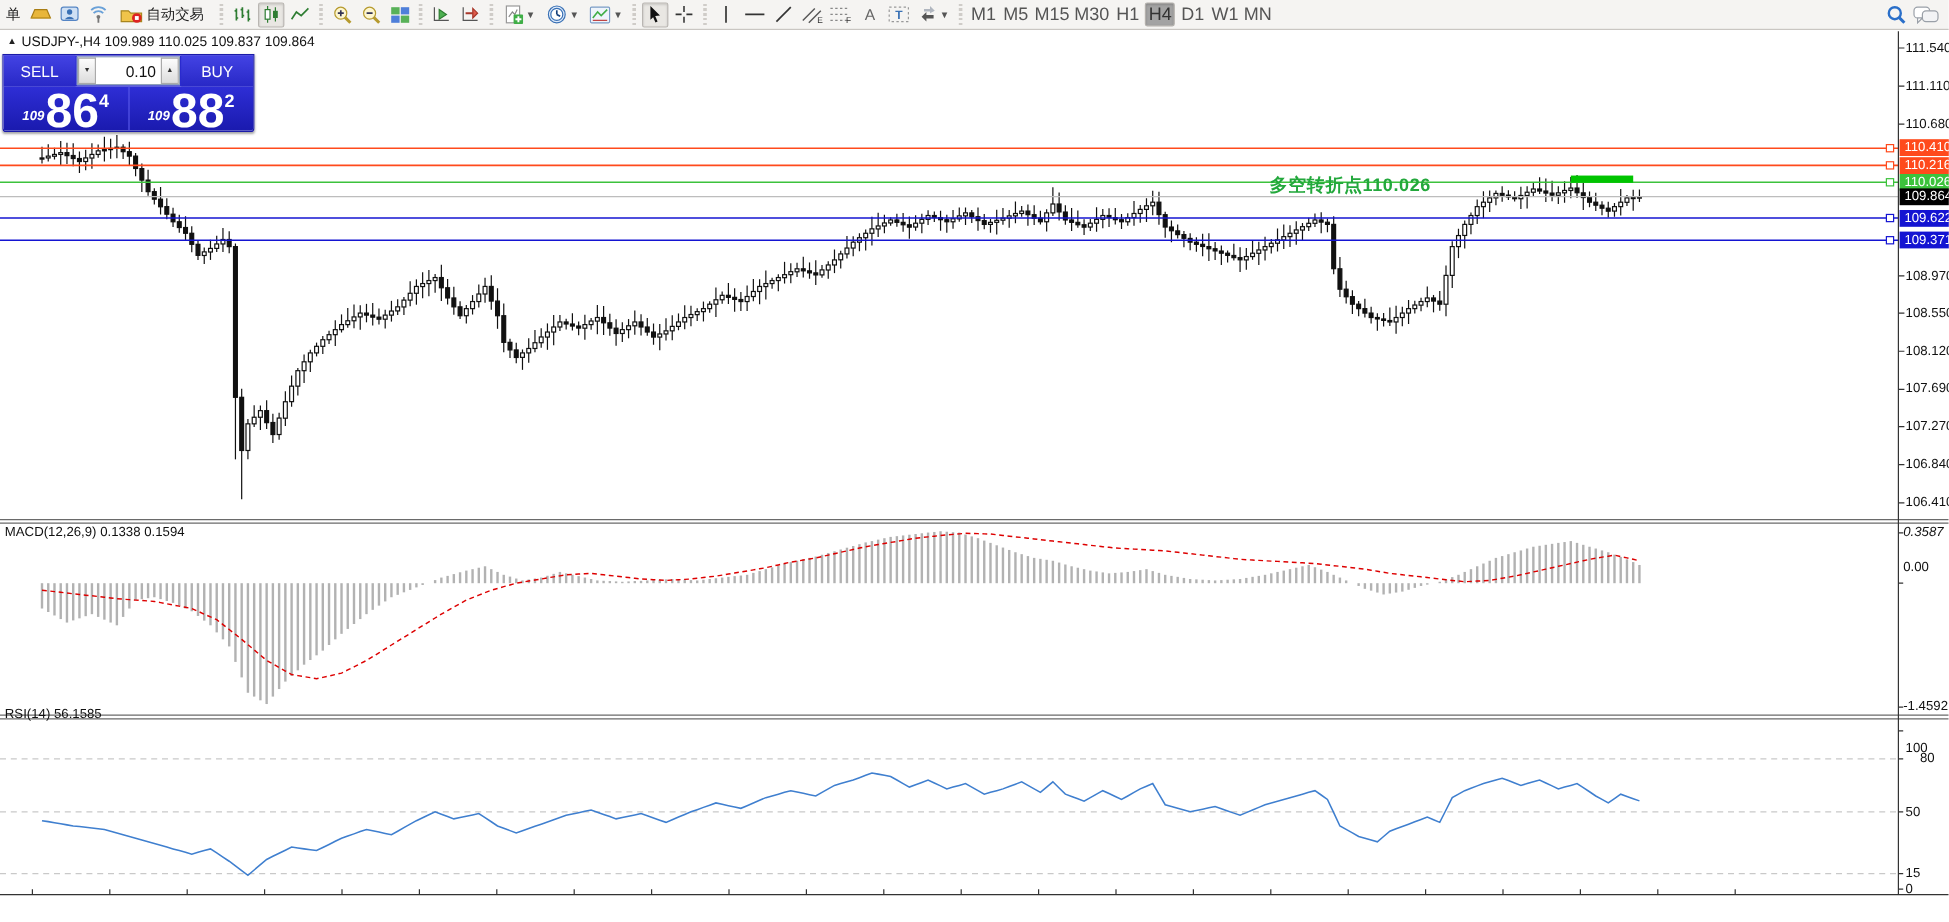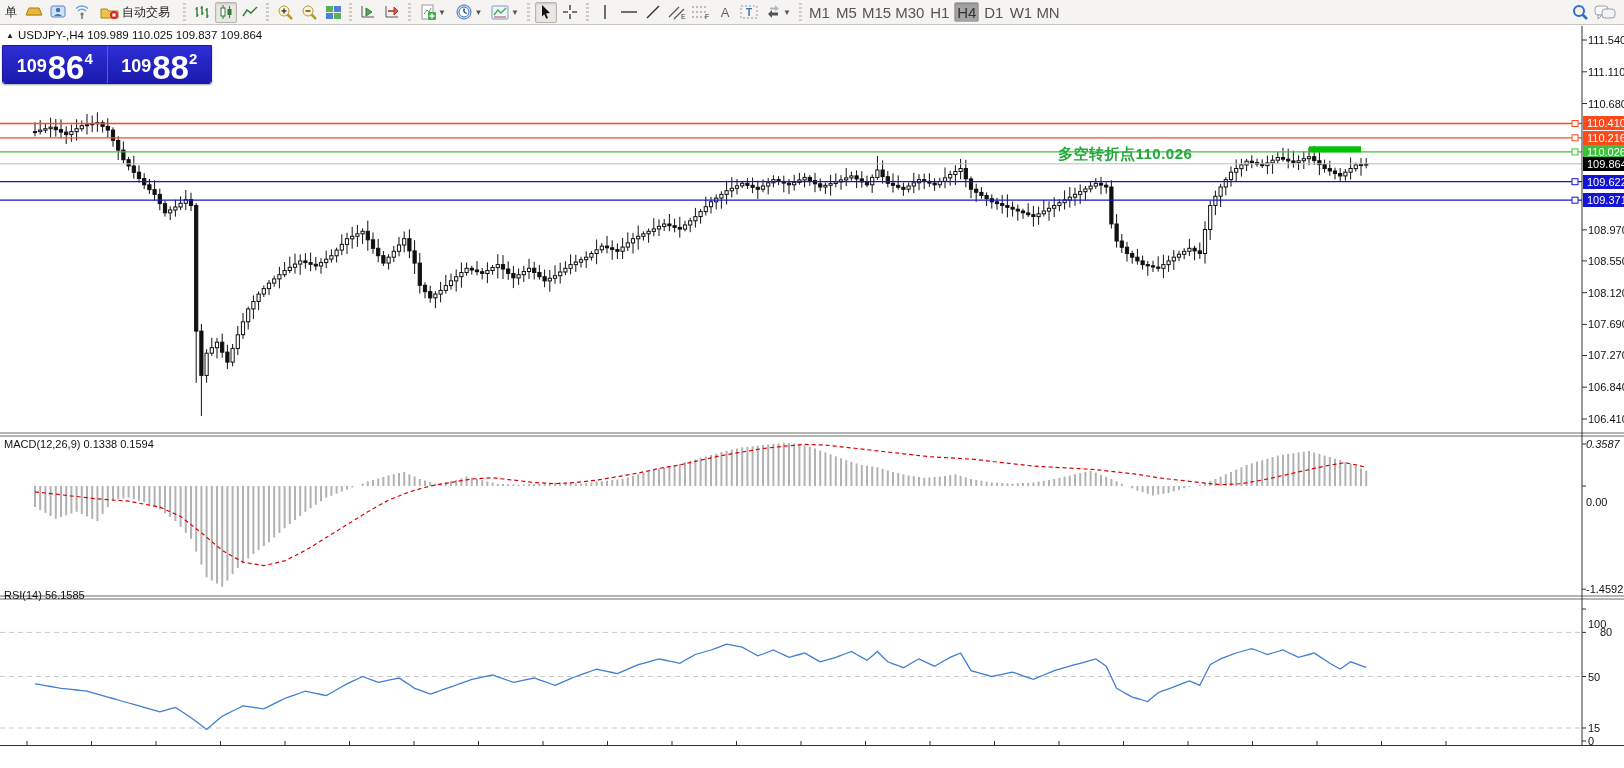--- a/index.html
+++ b/index.html
@@ -23,22 +23,22 @@
   .symbol-info .tri{font-size:8px;vertical-align:1px;margin-right:4px;color:#222;}
   
   .trade-panel{position:absolute;left:2px;top:20px;width:208px;border:1px solid #1b1ba8;border-radius:0 0 3px 3px;overflow:hidden;box-shadow:0 1px 2px rgba(0,0,0,.35);}
   .tp-row1{display:flex;height:26px;background:#2a2ace;}
   .tp-btn{flex:0 0 60px;color:#fff;font-size:13px;display:flex;align-items:center;justify-content:center;background:linear-gradient(#4343e4,#2828c6);border:none;cursor:pointer;font-family:inherit;}
   .tp-vol{flex:1;display:flex;align-items:stretch;background:#fff;border:1px solid #8ea0b8;margin:1px;box-sizing:border-box;}
   .tp-step{width:15px;background:linear-gradient(#fdfdfd,#dcdcdc);border:1px solid #aaa;font-size:6px;color:#333;display:flex;align-items:center;justify-content:center;padding:0;}
   .tp-vol input{flex:1;border:none;outline:none;font-size:13px;text-align:right;padding-right:4px;width:40px;font-family:inherit;color:#111;}
   .tp-row2{display:flex;height:37px;background:linear-gradient(#2e2ed6,#1a1aae);color:#fff;}
   .pq{flex:1;display:flex;align-items:flex-end;justify-content:center;padding-bottom:2px;}
-  .pq .h{font-size:18px;font-weight:bold;margin:0 1px 4px 0;}
-  .pq .b{font-size:33px;font-weight:bold;line-height:27px;}
+  .pq .h{font-size:11px;font-weight:bold;margin:0 1px 4px 0;font-style:italic;}
+  .pq .b{font-size:40px;font-weight:bold;line-height:27px;}
   .pq .s{font-size:15px;font-weight:bold;margin-bottom:14px;}
   .tp-sep{width:1px;background:#5757e8;}
   
   .annotation{position:absolute;font-size:15px;font-weight:bold;color:#23a83c;white-space:nowrap;letter-spacing:.5px;text-align:center;}
   .ind-label{position:absolute;left:4px;font-size:11px;color:#111;white-space:nowrap;}
   .ax-lbl{position:absolute;left:1588px;font-size:11px;color:#111;white-space:nowrap;}
   .tag{position:absolute;left:1584px;font-size:11px;color:#fff;padding:1px 3px 1px 4px;line-height:12px;white-space:nowrap;}
 </style>
 </head>
 <body>
@@ -1107,20 +1107,29 @@
         <line x1="1317" y1="741" x2="1317" y2="745.5" stroke="#333"></line>
         <line x1="1381.5" y1="741" x2="1381.5" y2="745.5" stroke="#333"></line>
         <line x1="1446" y1="741" x2="1446" y2="745.5" stroke="#333"></line>
       </svg>
 
     <div class="symbol-info">
       <span class="tri">▲</span><span>USDJPY-,H4  109.989 110.025 109.837 109.864</span>
     </div>
 
     <div class="trade-panel">
+      <div class="tp-row1">
+        <button class="tp-btn">SELL</button>
+        <div class="tp-vol">
+          <button class="tp-step">▼</button>
+          <input value="0.10" style="">
+          <button class="tp-step">▲</button>
+        </div>
+        <button class="tp-btn">BUY</button>
+      </div>
       <div class="tp-row2">
         <div class="pq">
           <span class="h">109</span>
             <span class="b">86</span>
             <span class="s">4</span>
         </div>
         <div class="tp-sep"></div>
         <div class="pq">
           <span class="h">109</span>
             <span class="b">88</span>
@@ -1145,21 +1154,21 @@
         <div class="ax-lbl" style="top: 324.463px; left: 1588px;">107.270</div>
         <div class="ax-lbl" style="top: 356.231px; left: 1588px;">106.840</div>
         <div class="ax-lbl" style="top: 387.999px; left: 1588px;">106.410</div>
         <div class="tag" style="top: 91.4833px; left: 1583px; background: rgb(255, 74, 28);">110.410</div>
         <div class="tag" style="top: 105.816px; left: 1583px; background: rgb(255, 74, 28);">110.216</div>
         <div class="tag" style="top: 119.853px; left: 1583px; background: rgb(60, 194, 60);">110.026</div>
         <div class="tag" style="top: 131.821px; left: 1583px; background: rgb(0, 0, 0);">109.864</div>
         <div class="tag" style="top: 149.7px; left: 1583px; background: rgb(20, 20, 210);">109.622</div>
         <div class="tag" style="top: 168.244px; left: 1583px; background: rgb(20, 20, 210);">109.371</div>
         <div class="ax-lbl" style="top: 412.996px; left: 1586px; font-style: italic;">0.3587</div>
-        <div class="ax-lbl" style="top: 471px; left: 1586px;">0.00</div>
+        <div class="ax-lbl" style="top: 442px; left: 1586px;">0.00</div>
         <div class="ax-lbl" style="top: 558.177px; left: 1586px;">-1.4592</div>
         <div class="ax-lbl" style="top: 547px; left: 1588px; margin-top: 46px;">100</div>
         <div class="ax-lbl" style="top: 601.4px; left: 1588px; padding-left: 12px;">80</div>
         <div class="ax-lbl" style="top: 645.5px; left: 1588px;">50</div>
         <div class="ax-lbl" style="top: 696.95px; left: 1588px;">15</div>
         <div class="ax-lbl" style="top: 710px; left: 1588px;">0</div>
       </div>
   </div>
 </div>
 

